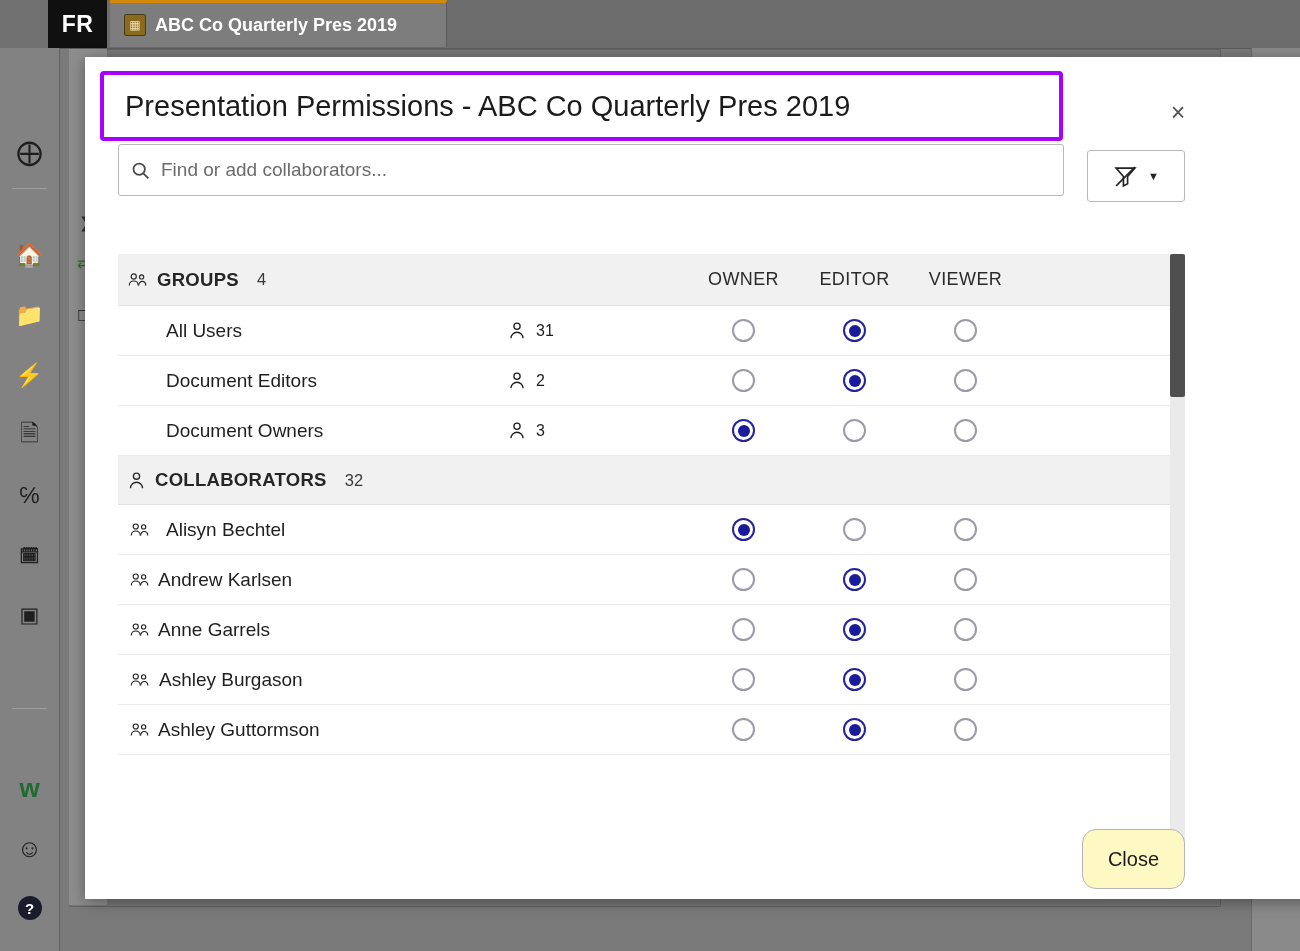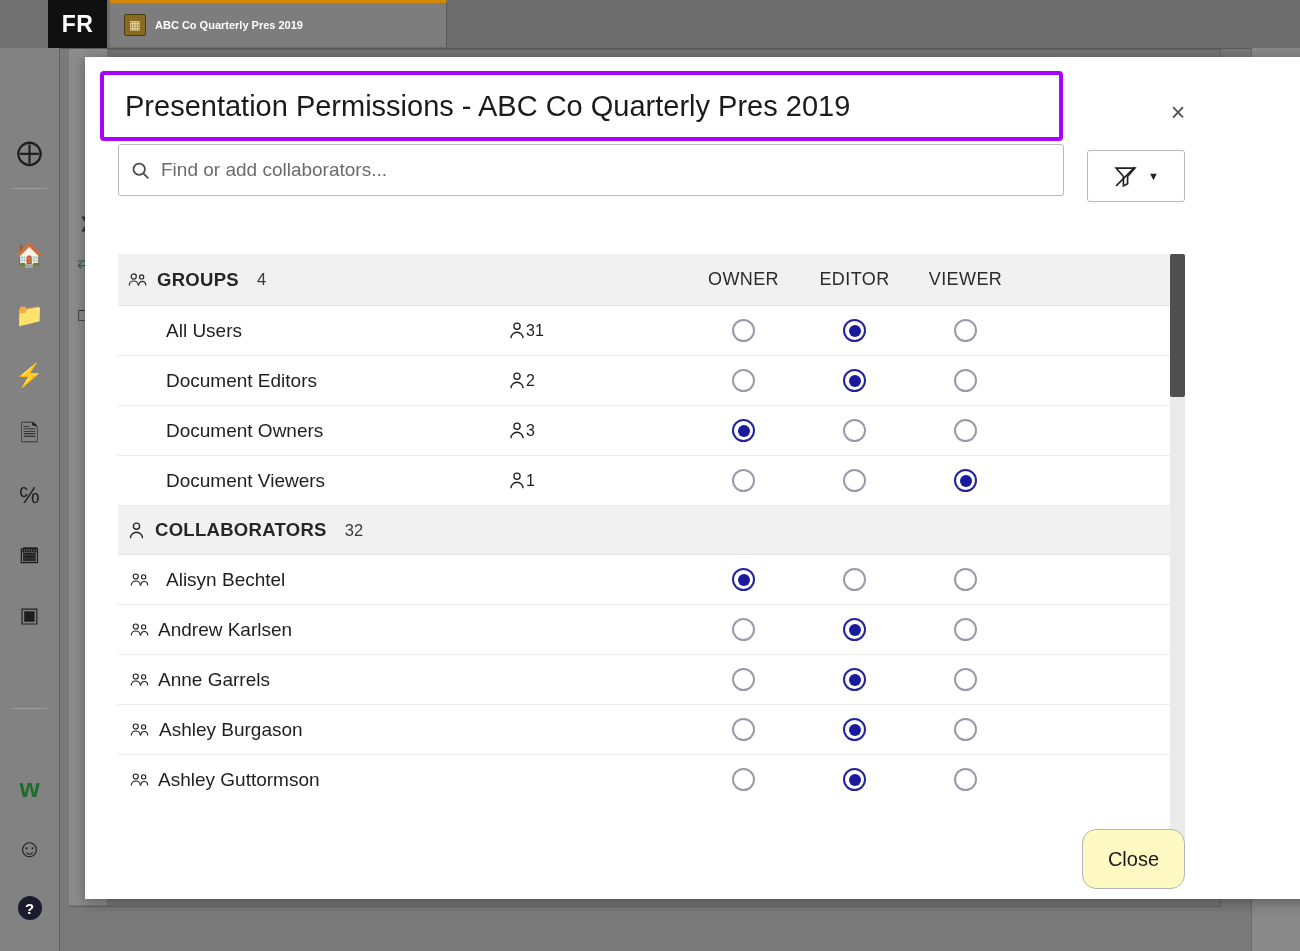--- a/index.html
+++ b/index.html
@@ -64,21 +64,21 @@
     display: inline-flex;
     align-items: center;
     justify-content: center;
     color: #efe0b0;
     font-size: 12px;
     margin-right: 9px;
     flex: none;
   }
   #doc-tab .tab-label {
     color: #fff;
-    font-size: 11px;
+    font-size: 18px;
     font-weight: bold;
     white-space: nowrap;
   }
   #tab-caret {
     position: absolute;
     right: 14px; top: 12px;
     width: 24px; height: 24px;
     display: flex; align-items: center; justify-content: center;
     color: #1c1c1c;
     font-size: 13px;
@@ -286,21 +286,21 @@
   .row .name {
     font-size: 19px;
     color: #1f1f1f;
   }
   .row .indent { padding-left: 39px; }
   .count-val {
     font-size: 19px;
     color: #1f1f1f;
     display: flex;
     align-items: flex-end;
-    gap: 0;
+    gap: 10px;
   }
   .count-val .num { font-size: 16px; }
 
   .radio {
     width: 23px; height: 23px;
     border: 2px solid #9a9aa8;
     border-radius: 50%;
     box-sizing: border-box;
     background: #fff;
     display: flex;
@@ -528,46 +528,20 @@
           </div>
         <div class="col-perm">
             <span class="radio"></span>
           </div>
         <div class="col-perm">
             <span class="radio"></span>
           </div>
         <div class="col-tail"></div>
       </div>
 
-      <div class="row">
-        <div class="col-name">
-            <span class="name indent">Document Viewers</span>
-          </div>
-        <div class="col-count">
-          <span class="count-val">
-            <span>
-              <svg width="18" height="19" viewBox="0 0 20 22" fill="none" stroke="#1f1f1f" stroke-width="1.5">
-                  <circle cx="10" cy="6" r="3.6"></circle>
-                  <path d="M3 20c0-4 3.2-7 7-7s7 3 7 7"></path>
-                </svg>
-            </span>
-            <span class="num">1</span>
-          </span>
-        </div>
-        <div class="col-perm">
-            <span class="radio"></span>
-          </div>
-        <div class="col-perm">
-            <span class="radio"></span>
-          </div>
-        <div class="col-perm">
-            <span class="radio on"></span>
-          </div>
-        <div class="col-tail"></div>
-      </div>
 
       <div class="section-hdr">
         <div class="col-name">
           <span>
             <svg width="19" height="19" viewBox="0 0 20 22" fill="none" stroke="#2b2b2b" stroke-width="1.6">
                 <circle cx="10" cy="6" r="3.6"></circle>
                 <path d="M3 20c0-4 3.2-7 7-7s7 3 7 7"></path>
               </svg>
           </span>
           <span class="group-hdr-label">COLLABORATORS</span>

